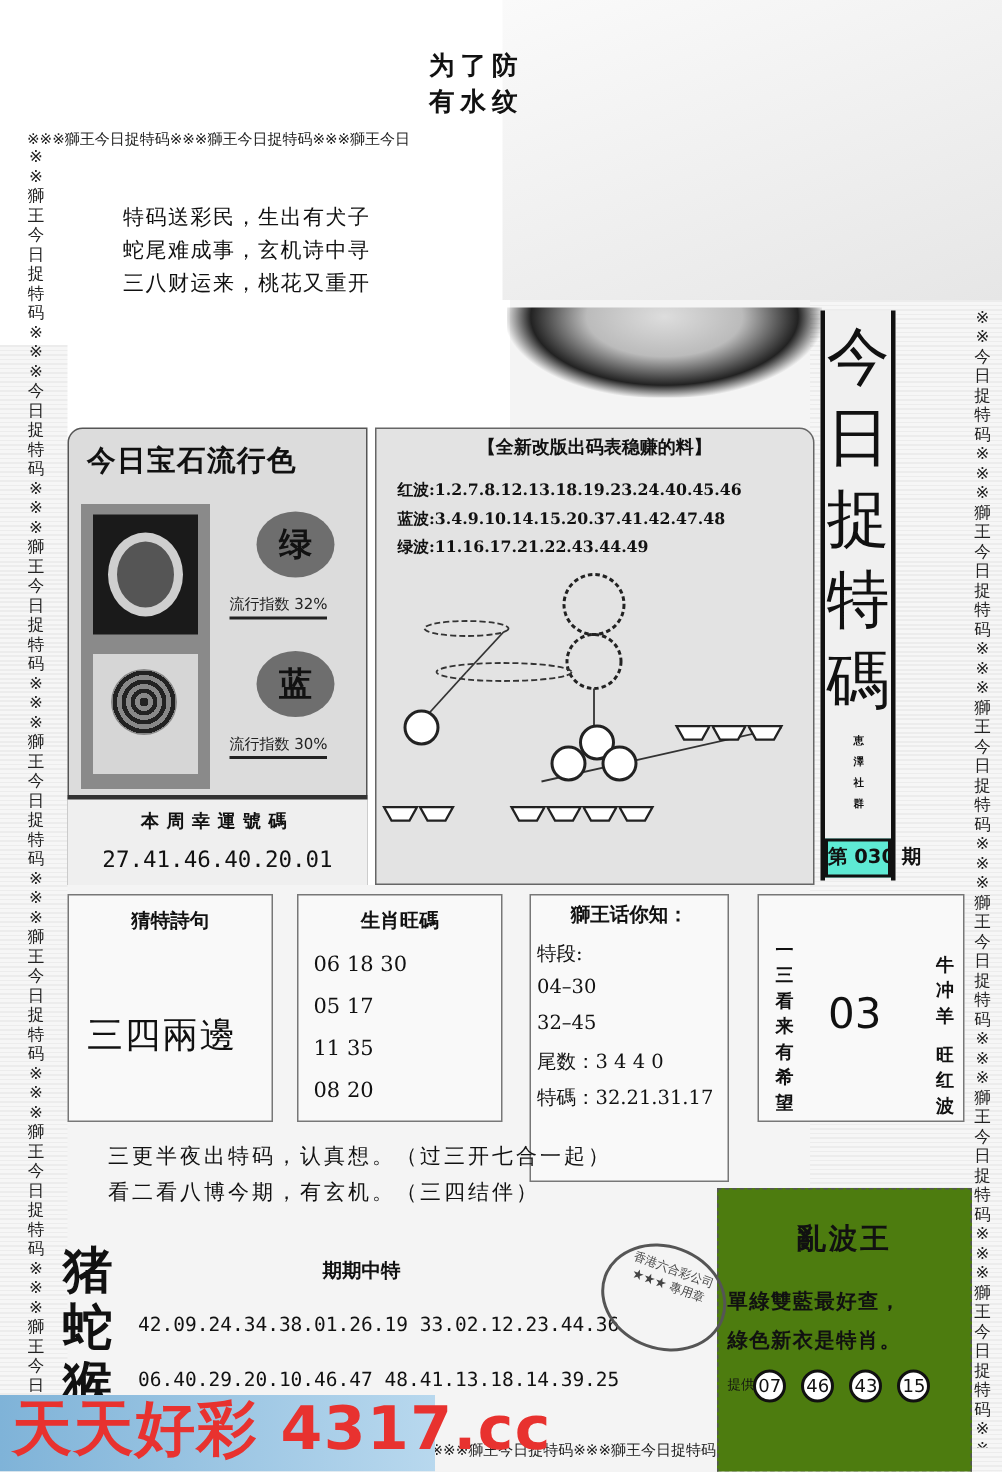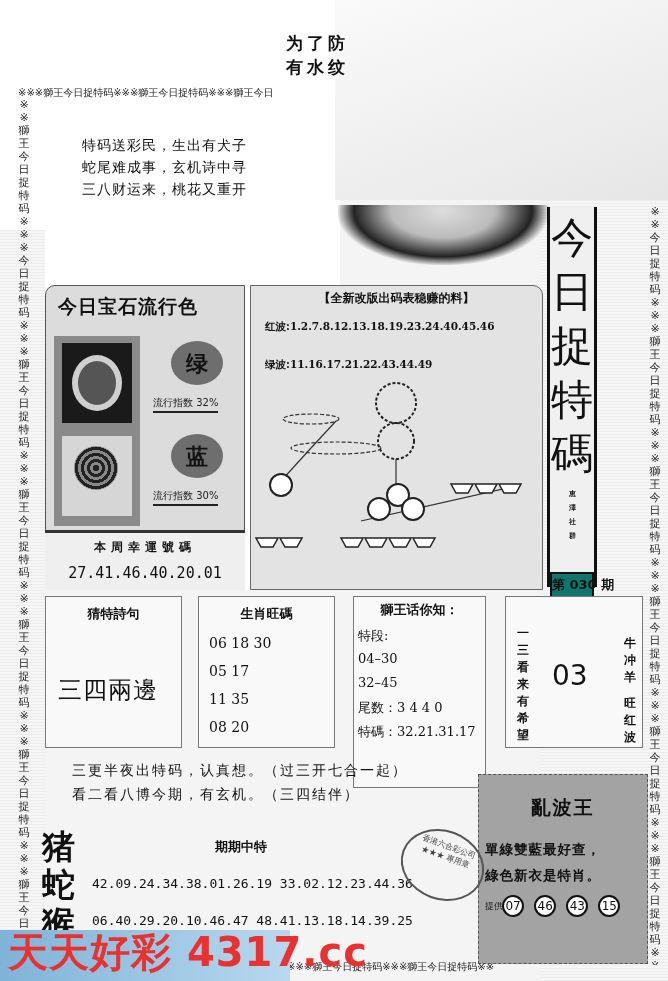--- a/index.html
+++ b/index.html
@@ -25,29 +25,29 @@
   .index-lbl { font-family: "DejaVu Sans", sans-serif; font-size: 10px; color: #222; border-bottom: 2px solid #222; padding-bottom: 1px; white-space: nowrap; }
   .lucky-box { left: 45px; top: 530px; width: 200px; height: 60px; background: #efefef; border-top: 3px solid #333; }
   .lucky-title { font-size: 12px; font-weight: bold; letter-spacing: 5px; width: 100%; text-align: center; top: 6px; }
   .lucky-nums { font-family: "DejaVu Sans Mono", "Liberation Mono", monospace; font-size: 15px; width: 100%; text-align: center; top: 31px; }
   .wave-panel { left: 250px; top: 285px; width: 293px; height: 305px; border: 1px solid #666; border-radius: 0 10px 0 0; background: #e3e3e3; }
   .wave-title { font-size: 12px; font-weight: bold; width: 100%; text-align: center; top: 4px; }
   .wave-line { font-size: 10.5px; left: 14px; font-weight: bold; }
   .title-col { left: 547px; top: 207px; width: 50px; height: 380px; border-left: 3px solid #111; border-right: 3px solid #111; background: #f0f0f0; }
   .big-title { font-family: "DejaVu Sans", sans-serif; font-size: 42px; line-height: 54px; text-align: center; width: 100%; top: 4px; font-weight: normal; }
   .publisher { font-size: 7px; line-height: 14px; text-align: center; width: 100%; top: 280px; font-weight: bold; }
-  .issue { left: 0; top: 352px; width: 100%; height: 26px; border: 2px solid #111; background: #0f766e; font-family: "DejaVu Sans", sans-serif; font-size: 13px; font-weight: bold; text-align: center; line-height: 22px; white-space: nowrap; margin-top: 13px; }
+  .issue { left: 0; top: 352px; width: 100%; height: 26px; border: 2px solid #111; background: #5eead4; font-family: "DejaVu Sans", sans-serif; font-size: 13px; font-weight: bold; text-align: center; line-height: 22px; white-space: nowrap; }
   .box { border: 1px solid #777; background: #f9f9f9; }
   .box-title { font-size: 13px; font-weight: bold; width: 100%; text-align: center; top: 8px; }
   .big-phrase { font-family: "DejaVu Sans", sans-serif; font-size: 24px; letter-spacing: 1px; }
   .list-line { font-size: 14px; left: 10px; }
   .vert-text { font-size: 12px; font-weight: bold; width: 14px; line-height: 17px; text-align: center; }
   .num-big { font-family: "DejaVu Sans", sans-serif; font-size: 28px; }
   .hint { font-size: 14px; letter-spacing: 2px; }
-  .wave-king { left: 478px; top: 774px; width: 170px; height: 190px; border: 1px dashed #555; background: #a3a3a3; }
+  .wave-king { left: 478px; top: 792px; width: 170px; height: 190px; border: 1px dashed #555; background: #4d7c0f; }
   .wk-title { font-family: "DejaVu Sans", sans-serif; font-size: 19px; font-weight: bold; width: 100%; text-align: center; top: 20px; letter-spacing: 2px; }
   .wk-line { font-size: 13.5px; font-weight: bold; left: 6px; letter-spacing: 1px; white-space: nowrap; }
   .circ { display: inline-block; width: 22px; height: 22px; border-radius: 50%; border: 2px solid #111; font-family: "DejaVu Sans", sans-serif; font-size: 12px; text-align: center; line-height: 18px; margin-right: 5px; background: #fff; }
   .zodiac { font-family: "DejaVu Sans", sans-serif; font-size: 33px; font-weight: bold; line-height: 38px; width: 40px; }
   .every-title { font-family: "DejaVu Sans", sans-serif; font-size: 13px; font-weight: bold; }
   .nums-row { font-family: "DejaVu Sans Mono", "Liberation Mono", monospace; font-size: 13px; white-space: nowrap; }
   .stamp { left: 400px; top: 830px; width: 85px; height: 70px; border: 2px solid #555; border-radius: 50%; transform: rotate(20deg); }
   .stamp span { display: block; text-align: center; font-size: 8px; color: #444; margin-top: 8px; }
   .watermark-band { left: 0; top: 930px; width: 290px; height: 51px; background: linear-gradient(90deg, #7fb3d8, #b8d8ee); }
   .watermark { font-family: "DejaVu Sans", sans-serif; font-size: 40px; font-weight: bold; color: #e8322f; left: 8px; top: 925px; letter-spacing: 1px; white-space: nowrap; }
@@ -93,20 +93,21 @@
   <div class="abs index-lbl" style="left:107px;top:203px;">流行指数 30%</div>
 </div>
 <div class="abs lucky-box">
   <div class="abs lucky-title">本周幸運號碼</div>
   <div class="abs lucky-nums">27.41.46.40.20.01</div>
 </div>
 
 <div class="abs wave-panel">
   <div class="abs wave-title">【全新改版出码表稳赚的料】</div>
   <div class="abs wave-line" style="top:34px;">红波:1.2.7.8.12.13.18.19.23.24.40.45.46</div>
+  <div class="abs wave-line" style="top:53px;">蓝波:3.4.9.10.14.15.20.37.41.42.47.48</div>
   <div class="abs wave-line" style="top:72px;">绿波:11.16.17.21.22.43.44.49</div>
   <svg class="abs" style="left:0;top:95px;" width="290" height="175" viewBox="0 0 290 175">
     <g fill="none" stroke="#222" stroke-width="2" stroke-dasharray="3 2">
       <circle cx="145" cy="22" r="20"></circle>
       <circle cx="145" cy="60" r="18"></circle>
     </g>
     <g fill="none" stroke="#333" stroke-width="1.2">
       <line x1="145" y1="78" x2="145" y2="110"></line>
       <ellipse cx="60" cy="38" rx="28" ry="5" stroke-dasharray="4 2"></ellipse>
       <ellipse cx="85" cy="67" rx="45" ry="6" stroke-dasharray="4 2"></ellipse>

